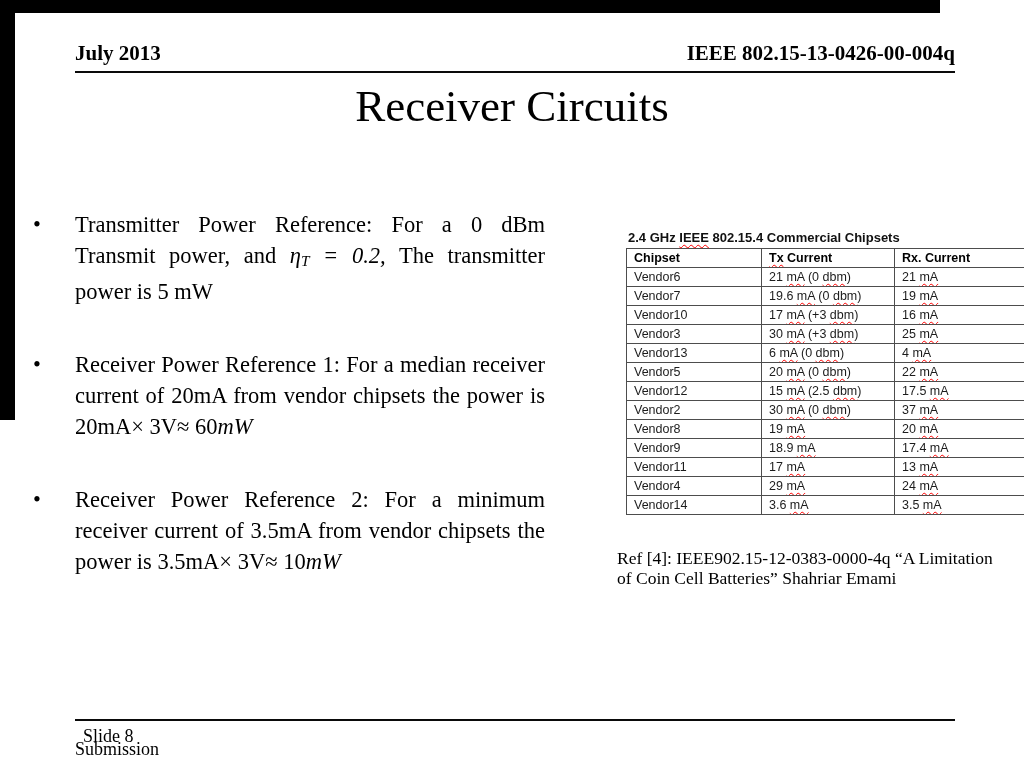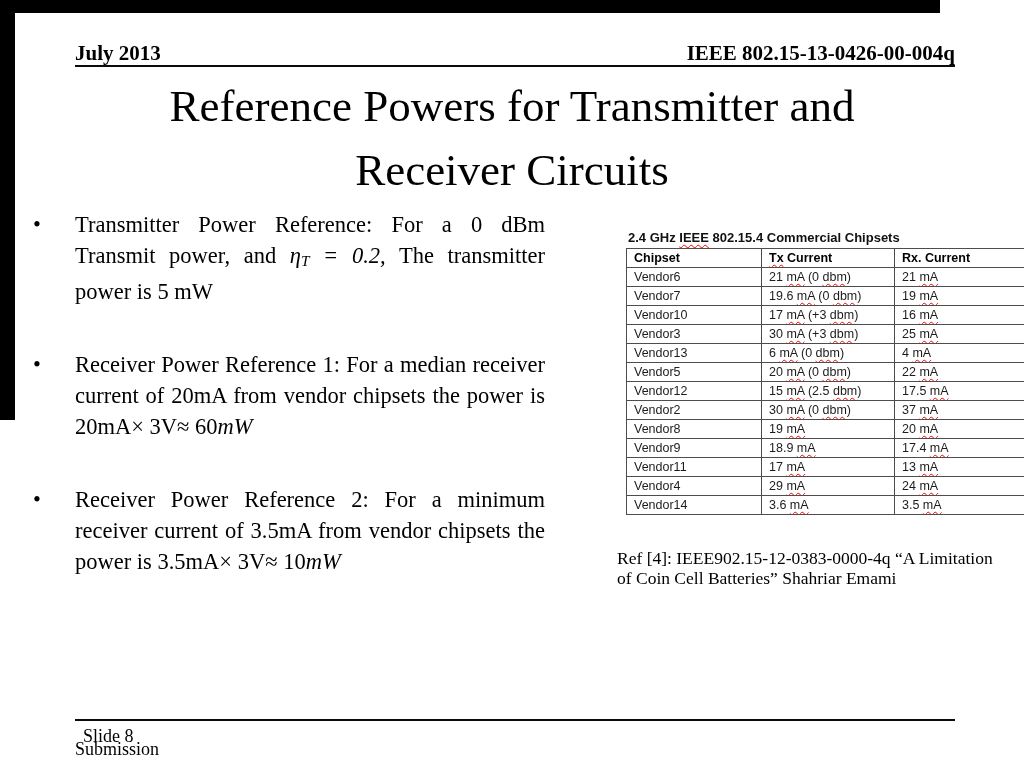--- a/index.html
+++ b/index.html
@@ -6,21 +6,21 @@
   .slide {
     position:relative; width:1024px; height:768px; background:#ffffff;
     overflow:hidden; color:#000; font-family:"Liberation Serif", serif;
   }
   .edge-top  { position:absolute; left:0; top:0; width:940px; height:13px; background:#000; }
   .edge-left { position:absolute; left:0; top:0; width:15px; height:420px; background:#000; }
 
   .header {
     position:absolute; left:75px; right:69px; top:41px;
     display:flex; justify-content:space-between; align-items:flex-end;
-    border-bottom:2px solid #0a0a0a; padding-bottom:0;
+    border-bottom:2px solid #0a0a0a; padding-bottom:6px;
     font-weight:bold; font-size:21px; line-height:24px;
   }
   .title {
     position:absolute; top:74px; left:102px; width:820px;
     text-align:center; font-size:45px; line-height:64px; font-weight:normal;
   }
   .bullets { position:absolute; left:33px; top:209px; width:512px; }
   .bullet  { display:flex; margin-bottom:42px; font-size:22.5px; line-height:31px; }
   .bullet .dot   { flex:0 0 42px; }
   .bullet .btext { flex:1; text-align:justify; }
@@ -56,21 +56,20 @@
 <div class="slide">
   <div class="edge-top"></div>
   <div class="edge-left"></div>
 
   <div class="header">
     <span>July 2013</span>
     <span>IEEE 802.15-13-0426-00-004q</span>
   </div>
 
   <div class="title">
-    <div>Reference Powers for Transmitter and</div>
     <div>Receiver Circuits</div>
   </div>
 
   <div class="bullets" id="bullet-list">
       <div class="bullet">
         <span class="dot">•</span>
         <div class="btext"><span>Transmitter Power Reference: For a 0 dBm Transmit power, and </span><span class="i">η</span><span class="isub">T</span><span class="i"> = 0.2,</span><span> The transmitter power is 5 mW</span></div>
       </div>
       <div class="bullet">
         <span class="dot">•</span>

